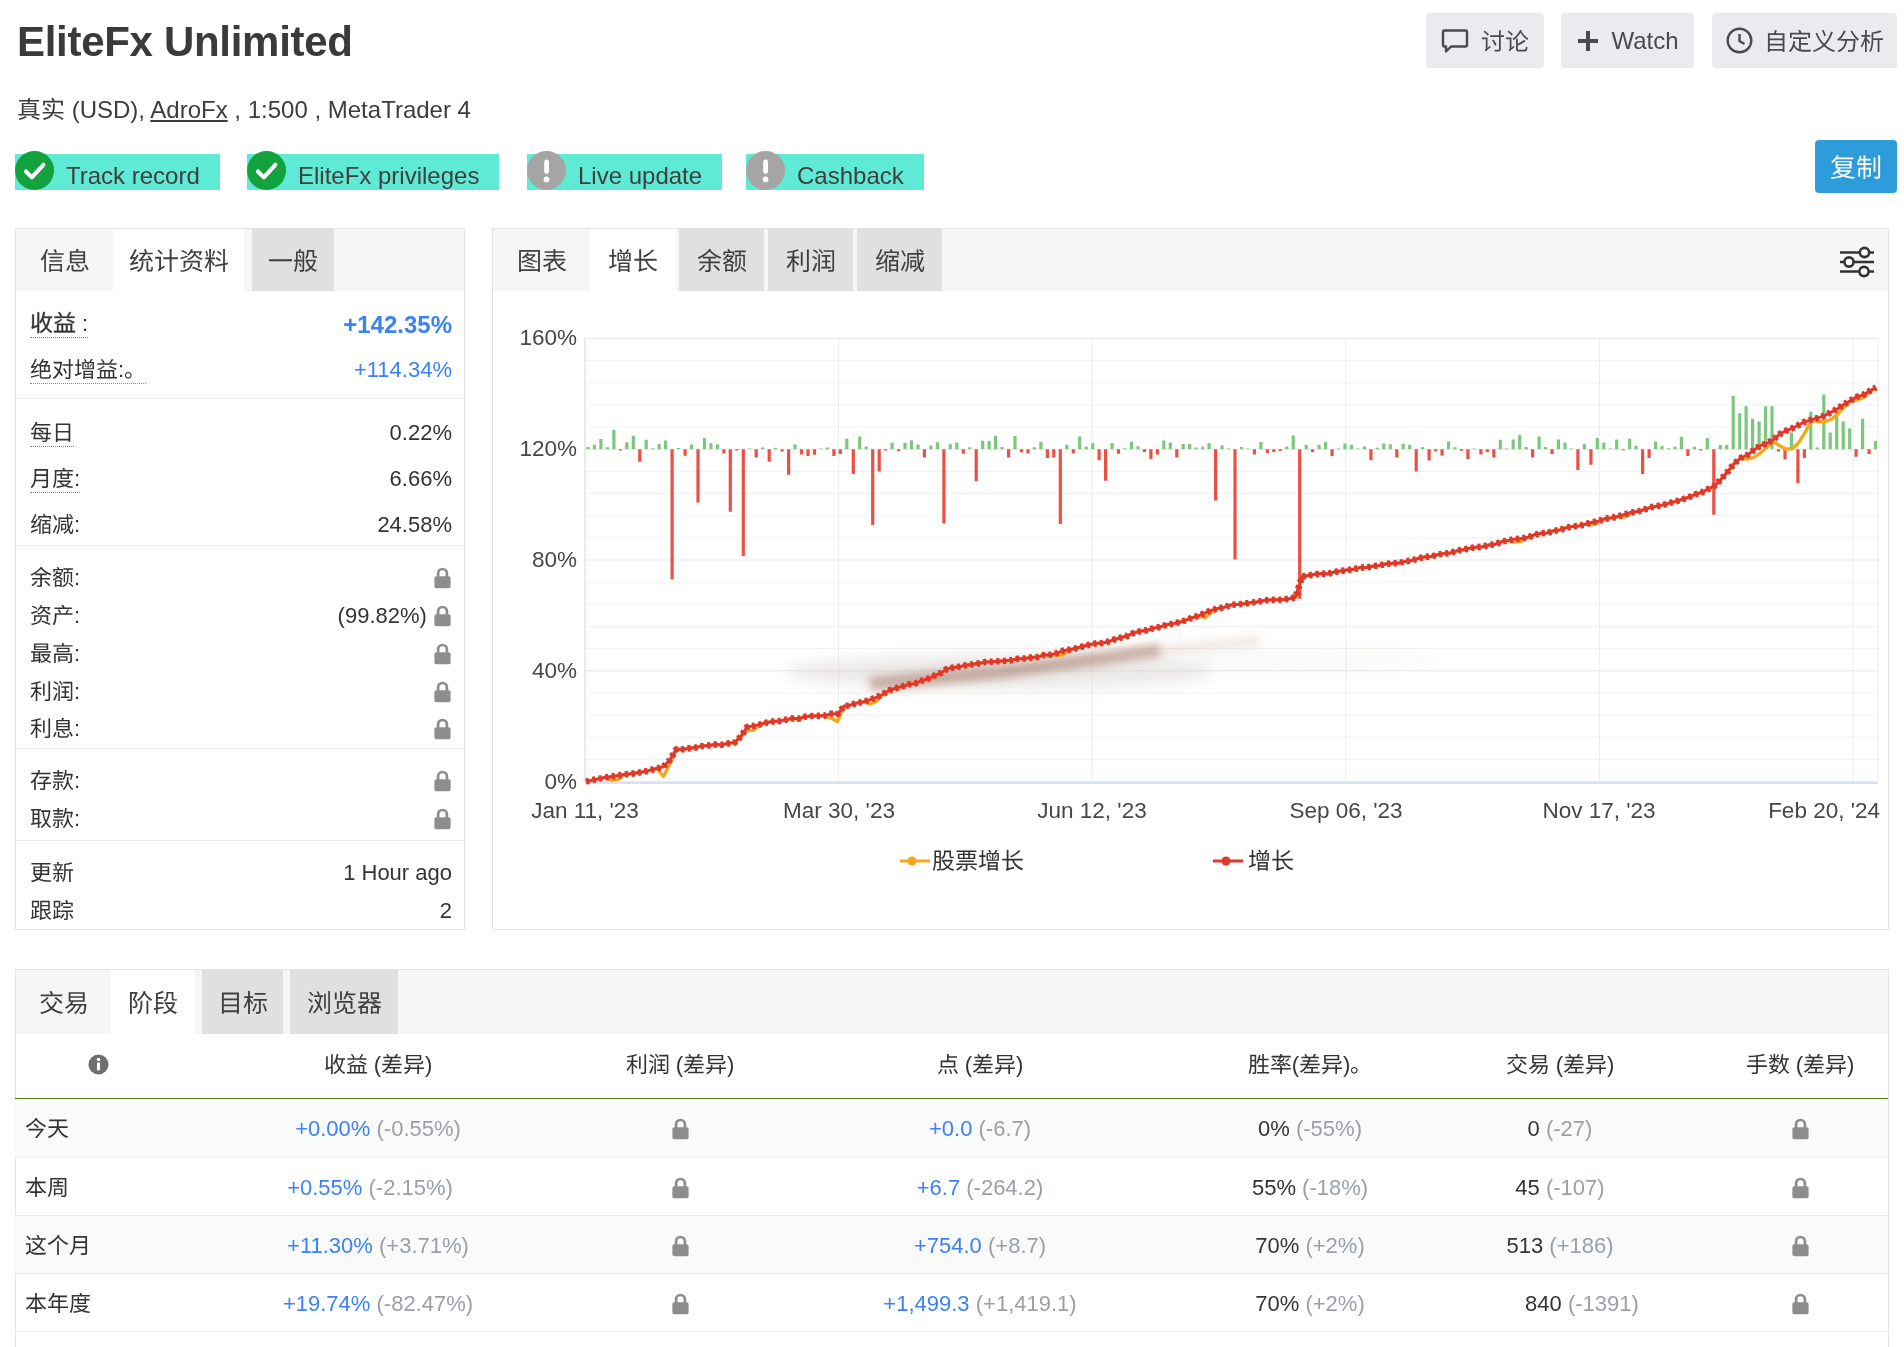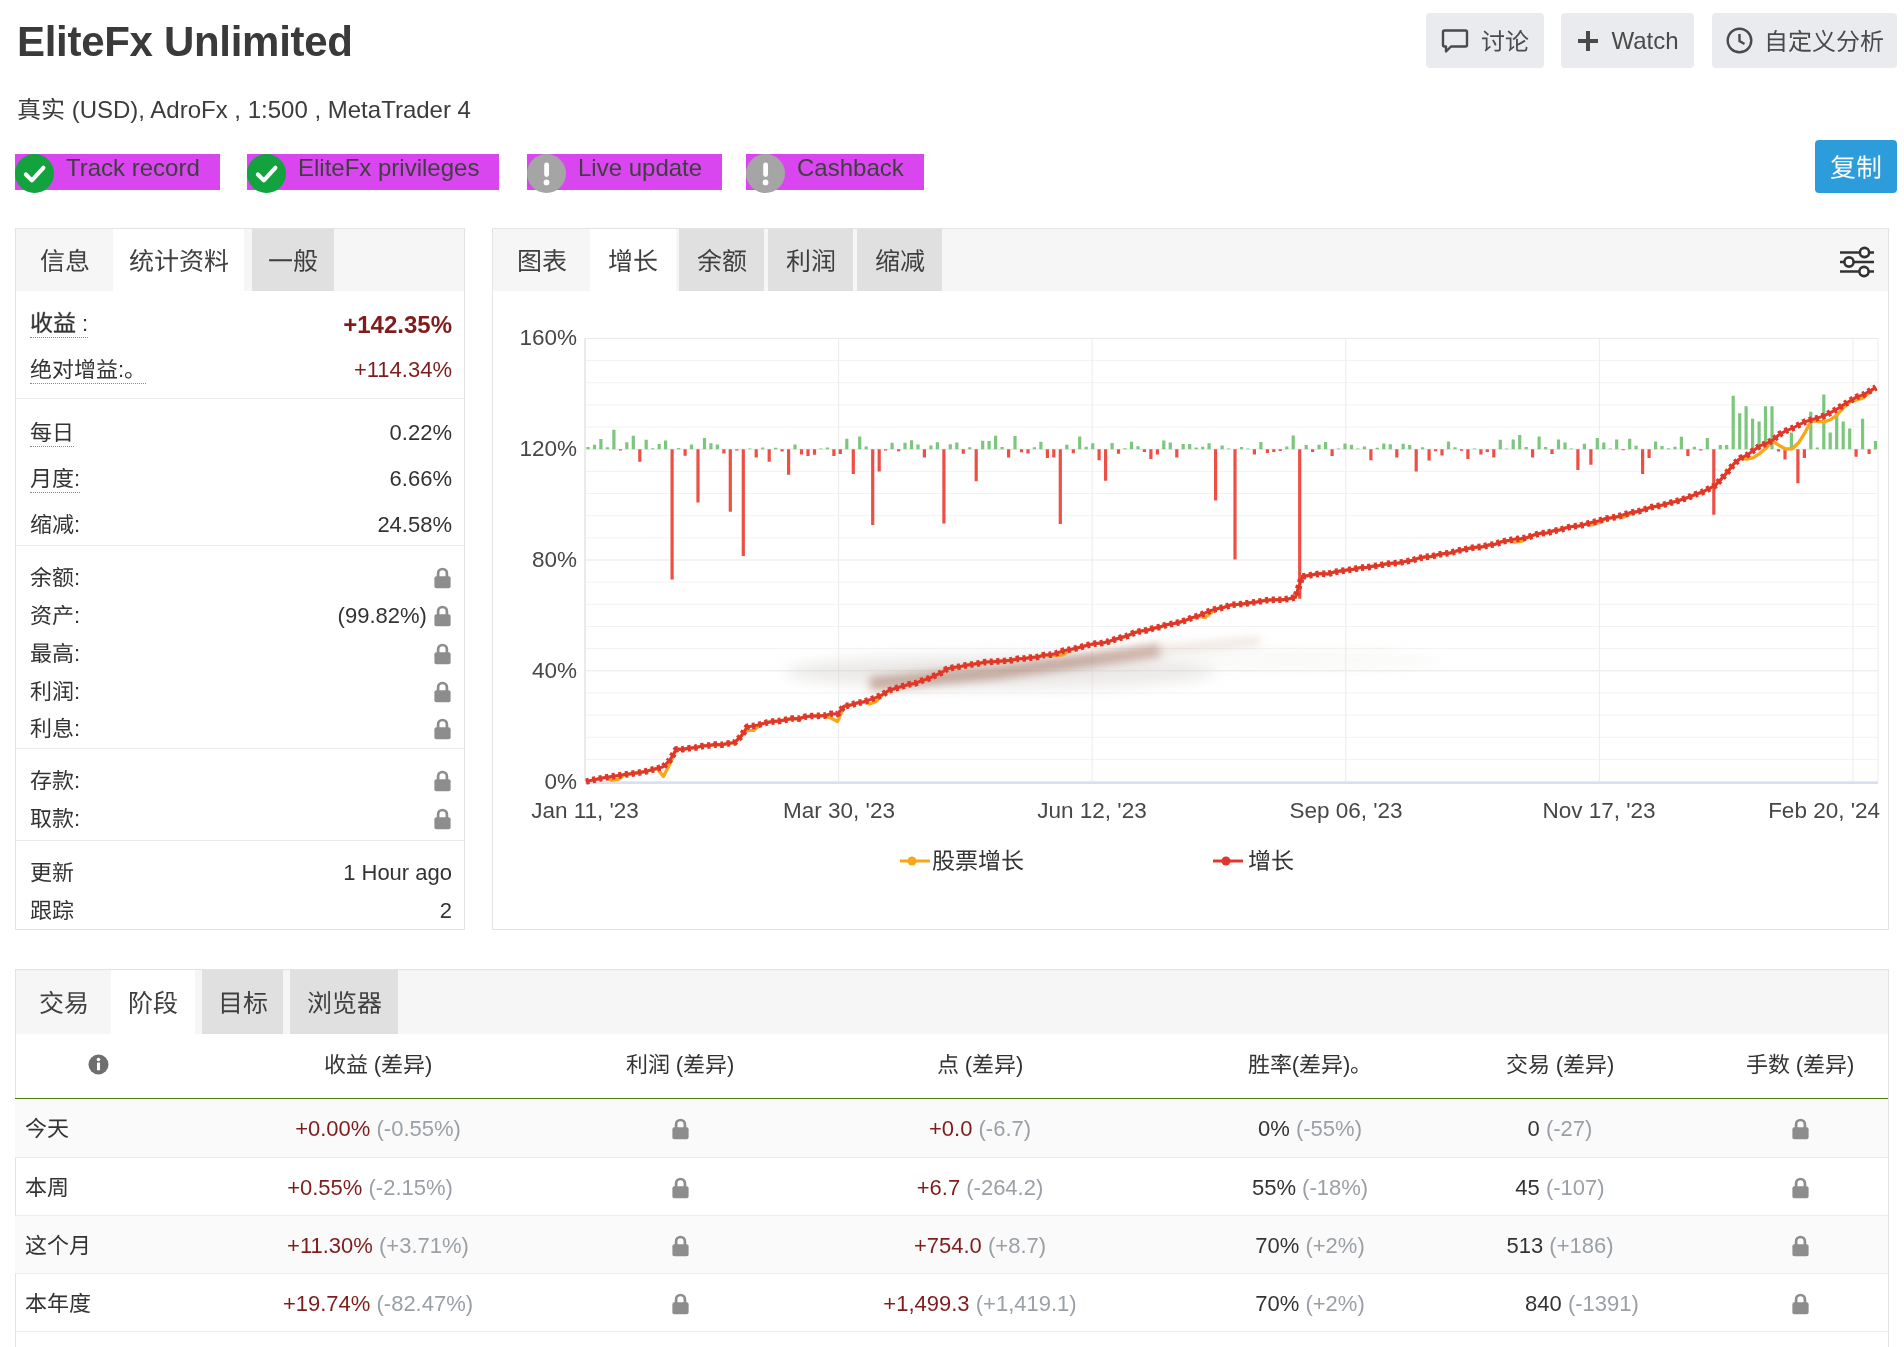--- a/index.html
+++ b/index.html
@@ -3,45 +3,45 @@
 <style>
 *{margin:0;padding:0;box-sizing:border-box}
 html,body{width:1904px;height:1347px;background:#fff;font-family:"Liberation Sans",sans-serif;overflow:hidden;position:relative}
 .abs{position:absolute}
 .panel{position:absolute;background:#fff;border:1px solid #e3e3e3}
 .tabstrip{position:absolute;left:0;top:0;right:0;height:62px;background:#f6f6f6}
 .tab{position:absolute;top:0;text-align:center}
 .tab svg{position:relative;top:6px}
 .tab.on{background:#fff}
 .tab.off{background:#e0e0e0}
-.badge{position:absolute;top:154px;height:36px;background:#d946ef;display:flex;align-items:flex-start;font-size:24px;color:#3f3f3f;white-space:nowrap;padding-right:20px}
+.badge{position:absolute;top:154px;height:36px;background:#5eead4;display:flex;align-items:flex-end;font-size:24px;color:#3f3f3f;white-space:nowrap;padding-right:20px}
 .badge svg{margin-left:0}
 .badge span{margin-left:12px}
 .topbtn{position:absolute;top:13px;height:55px;background:#e9ebee;border-radius:4px;display:flex;align-items:center;justify-content:center;font-size:24px;color:#4a4a4a}
 .row{position:absolute;left:15px;width:437px;font-size:22px;color:#333}
 .row .lbl{position:absolute;left:15px;top:0}
 .row .val{position:absolute;right:0;top:0;text-align:right}
 .dot{border-bottom:1px dotted #8a8a8a;padding-bottom:1px}
-.grn{color:#7f1d1d}
+.grn{color:#3b82f6}
 .gry{color:#9aa0a6}
 .hr{position:absolute;left:16px;width:448px;border-top:1px solid #ebebeb}
 .lk{vertical-align:-4px}
 .axlab{font:22.5px "Liberation Sans",sans-serif;fill:#474747}
 .trow{position:absolute;left:15px;width:1873px;height:59px}
 .trow .c0{position:absolute;left:10px;top:17px;font-size:22px;color:#333}
 .tc{position:absolute;top:17px;font-size:22px;color:#333;text-align:center;width:300px}
 </style></head>
 <body>
 <div class="abs" style="left:17px;top:18px;font-size:42px;font-weight:bold;color:#3a3a3a;letter-spacing:-0.3px">EliteFx Unlimited</div>
 <div class="abs" style="left:17px;top:96px;font-size:24px;color:#3c3c3c"><svg style="vertical-align:-0.12em" width="48.0" height="24" viewBox="0 -880 2000 1000">
       <g transform="scale(1,-1)" fill="#3c3c3c">
         <use href="#cj4" x="0"></use>
         <use href="#cj5" x="1000"></use>
       </g>
-    </svg> (USD), <span style="">AdroFx</span> , 1:500 , MetaTrader 4</div>
+    </svg> (USD), <span style="text-decoration:underline">AdroFx</span> , 1:500 , MetaTrader 4</div>
 <div class="badge" style="left:15px">
     <svg width="39" height="39" viewBox="0 0 34 34" style="flex:none">
       <circle cx="17" cy="17" r="17" fill="#12a23e"></circle>
       <path d="M9.5 17.8l5.2 5.2 10-11" stroke="#fff" stroke-width="3.6" fill="none" stroke-linecap="round" stroke-linejoin="round"></path>
     </svg>
     <span>Track record</span>
   </div>
 <div class="badge" style="left:247px">
     <svg width="39" height="39" viewBox="0 0 34 34" style="flex:none">
       <circle cx="17" cy="17" r="17" fill="#12a23e"></circle>

